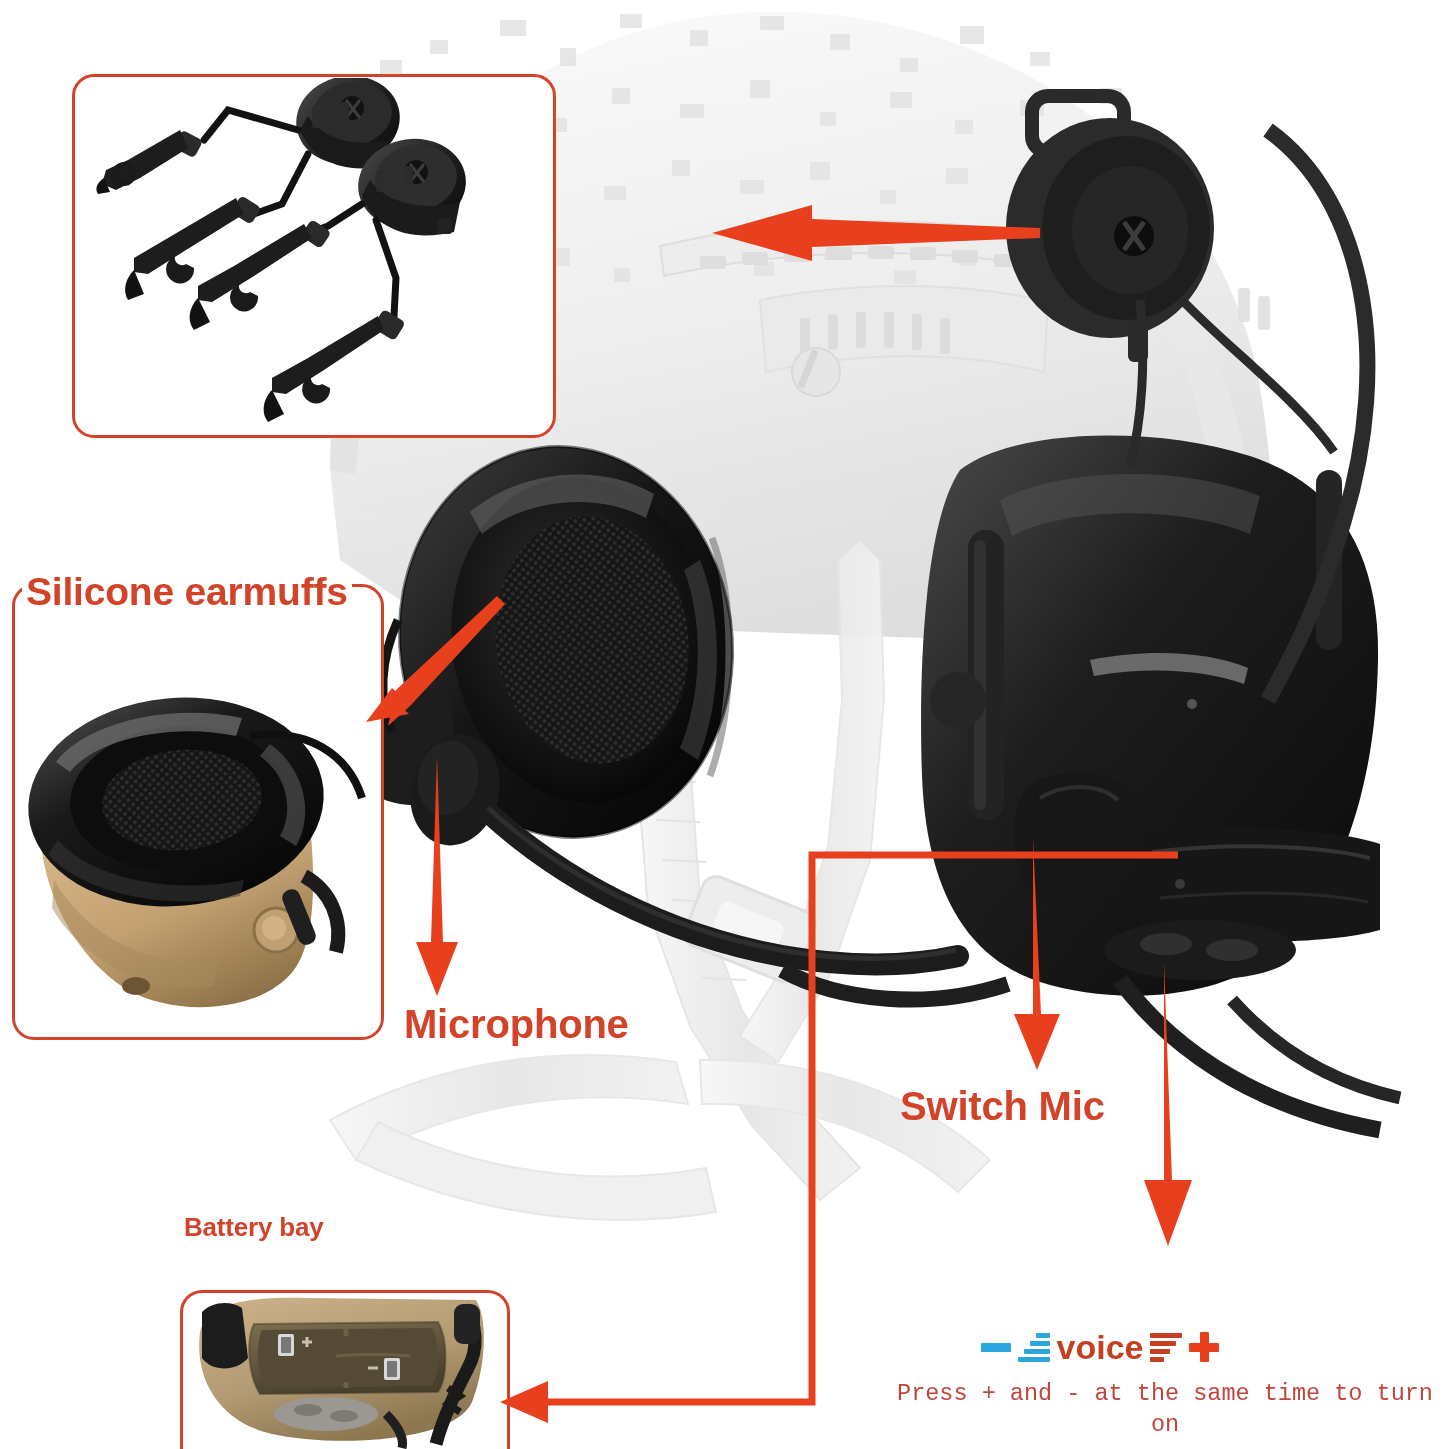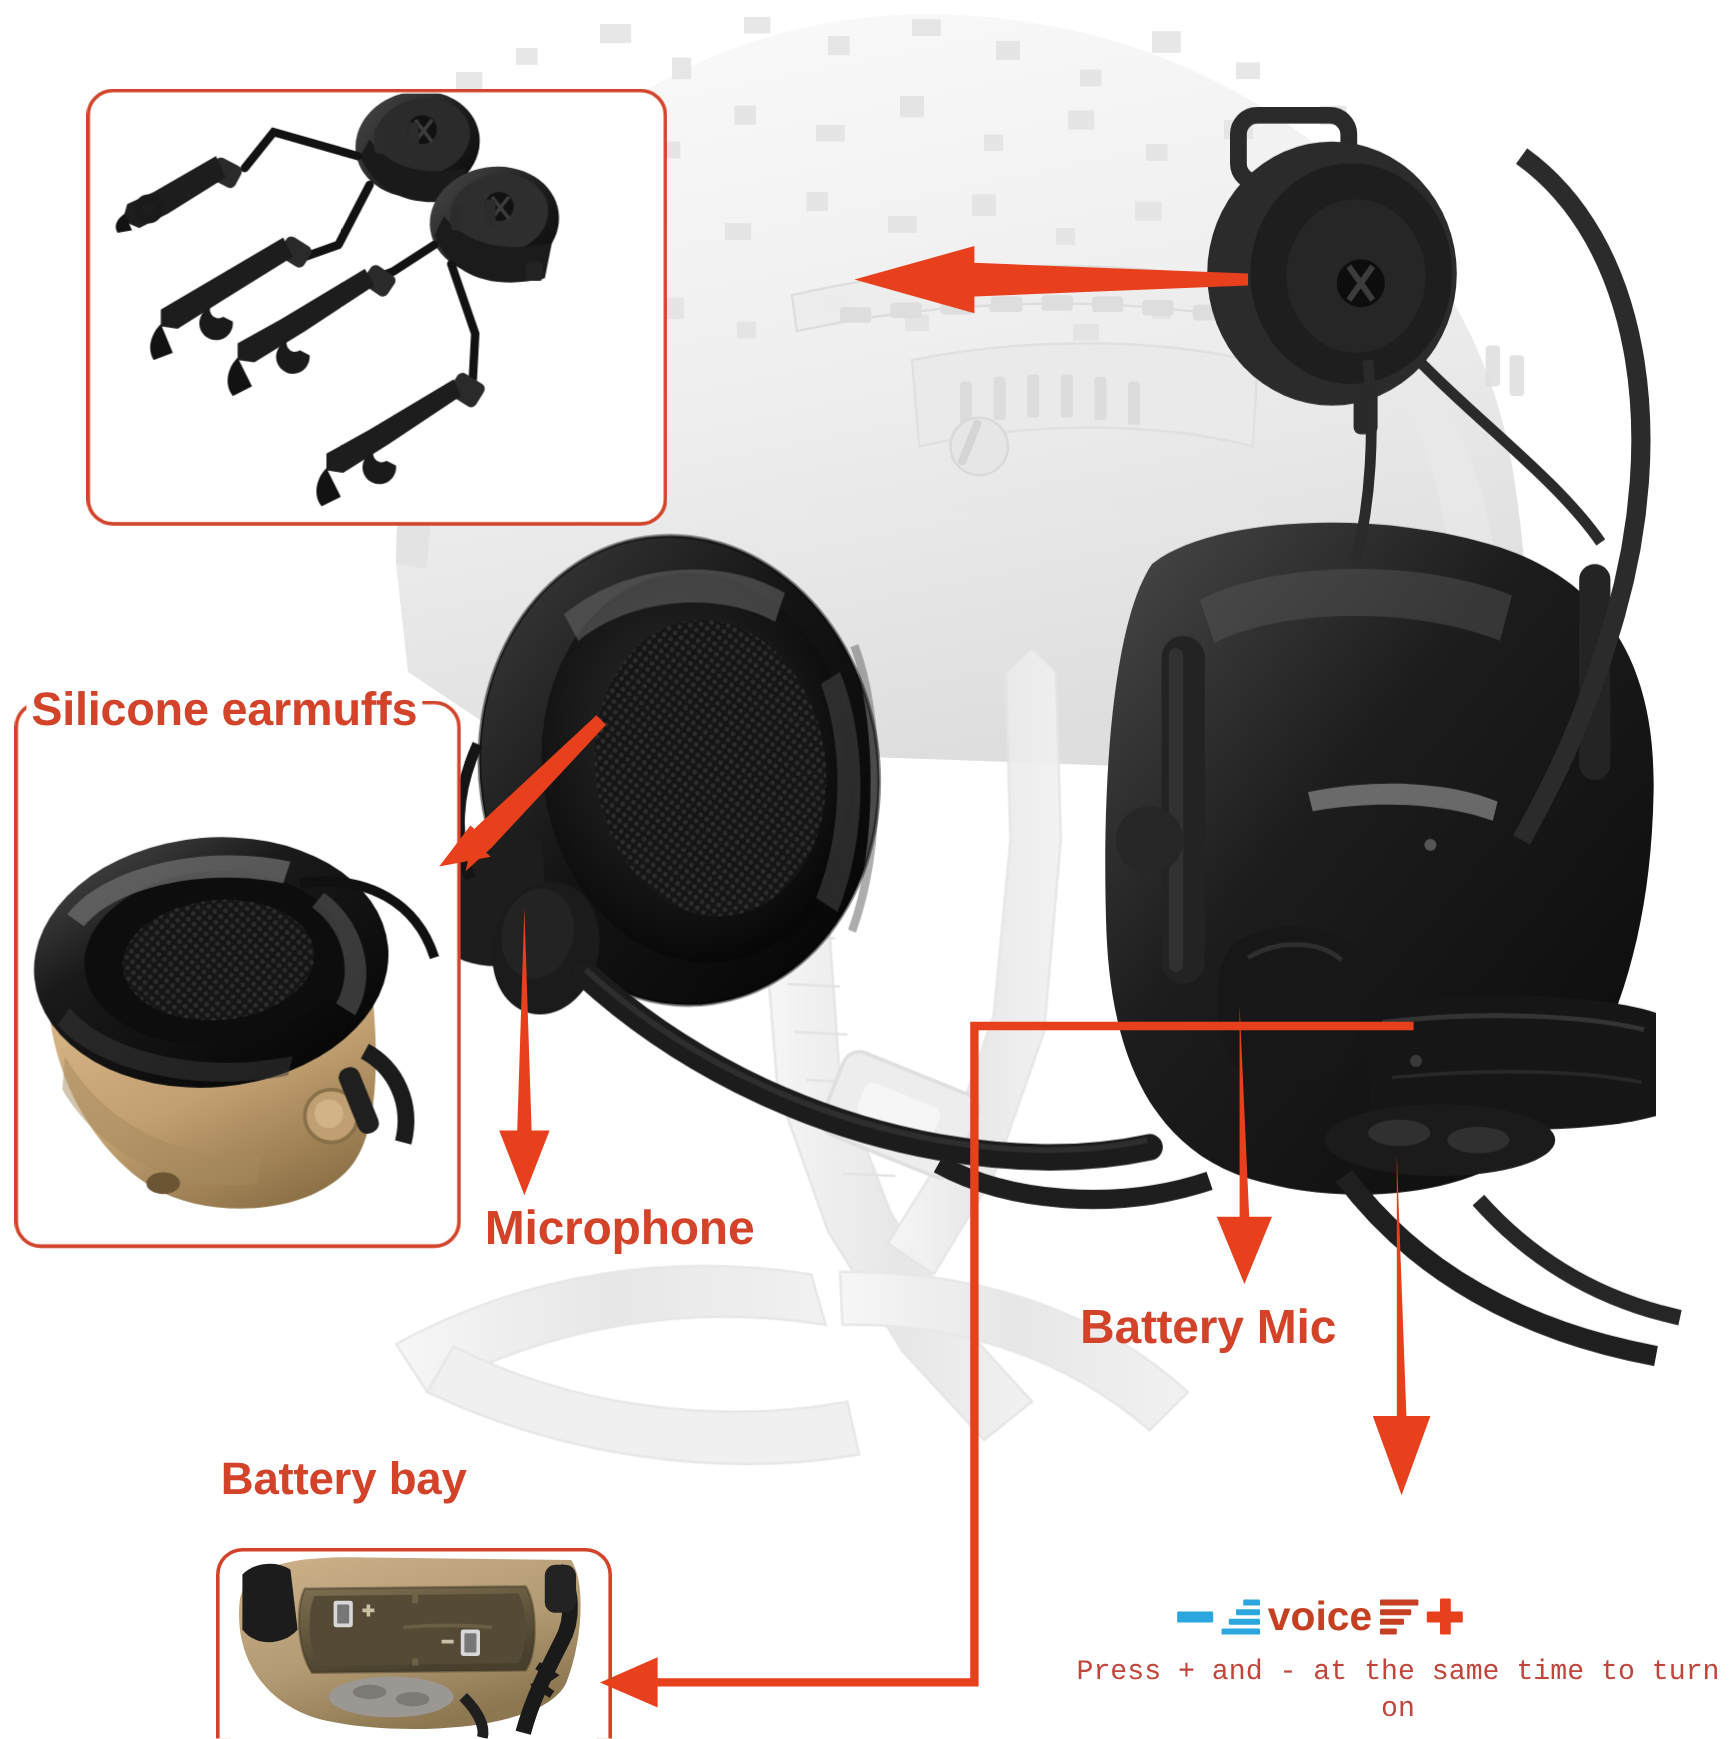--- a/index.html
+++ b/index.html
@@ -31,21 +31,21 @@
   .label {
     position: absolute;
     color: #D2432A;
     font-weight: bold;
     white-space: nowrap;
     letter-spacing: -0.2px;
   }
   #label-muff    { left: 22px;  top: 570px;  font-size: 39px; background:#fff; padding: 0 4px; z-index: 30;}
   #label-mic     { left: 404px; top: 1002px; font-size: 40px; }
   #label-pickup  { left: 900px; top: 1084px; font-size: 40px; }
-  #label-batt    { left: 184px; top: 1212px; font-size: 38px; }
+  #label-batt    { left: 184px; top: 1212px; font-size: 26px; }
   #label-switch  { left: 1016px;top: 1272px; font-size: 42px; }
 
   .instructions {
     position: absolute;
     left: 895px; top: 1378px;
     width: 540px;
     color: #C0453A;
     font-size: 23.5px;
     line-height: 31px;
     text-align: center;
@@ -506,21 +506,21 @@
     <g fill="#E8401C">
       <path d="M500 1402 L548 1381 L548 1423 Z"></path>
     </g>
 
     <g fill="#E8401C">
       <path d="M1164 962 L1172 1180 L1192 1180 L1168 1246 L1144 1180 L1164 1180 Z"></path>
     </g>
   </svg>
 
   <div class="label" id="label-mic">Microphone</div>
-  <div class="label" id="label-pickup">Battery Mic</div>
+  <div class="label" id="label-pickup">Switch Mic</div>
 
   <div id="switch-row">
     <span class="minus-sign"></span>
     <span class="bars blue">
       <span></span>
         <span></span>
         <span></span>
         <span></span>
     </span>
     <span id="voice-text">voice</span>

